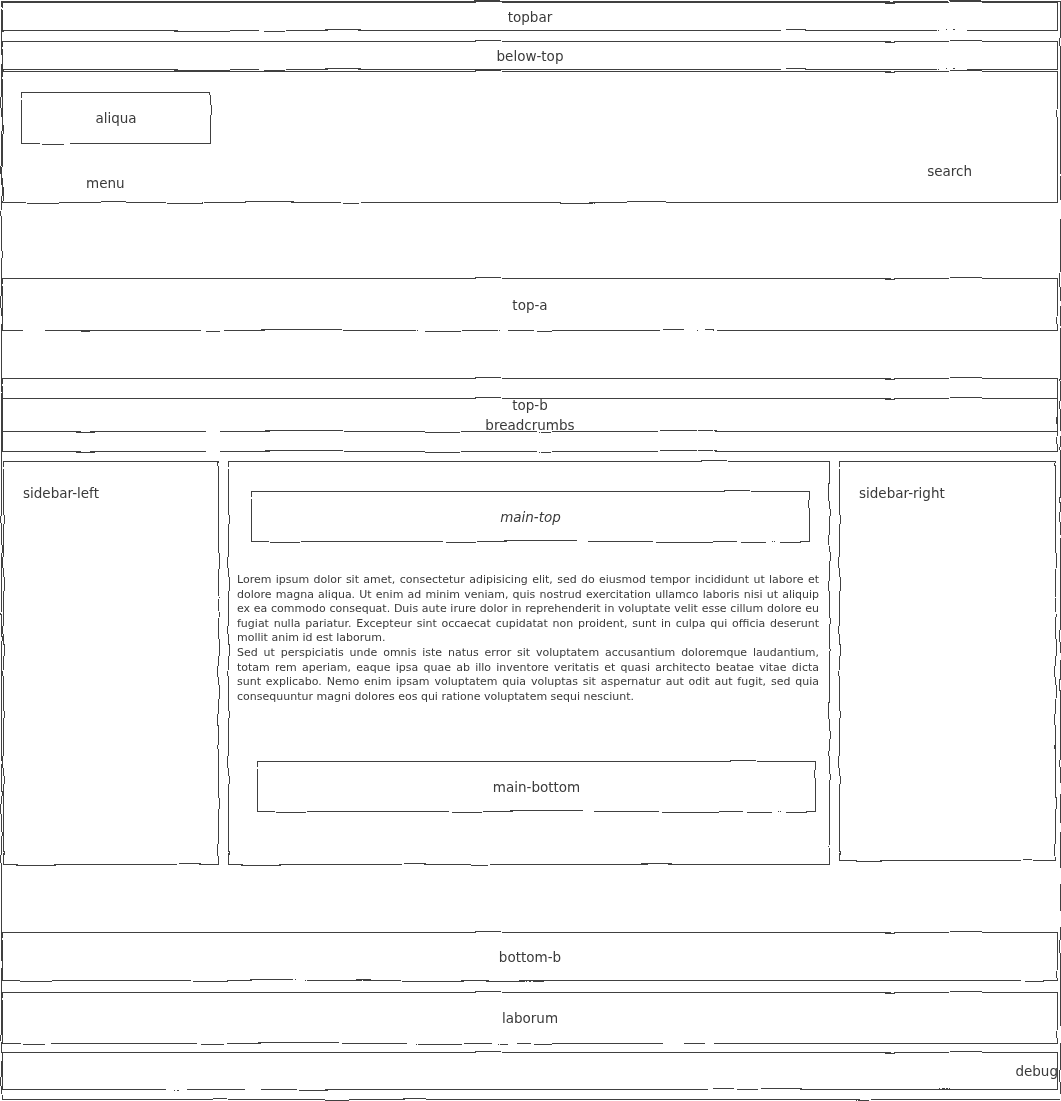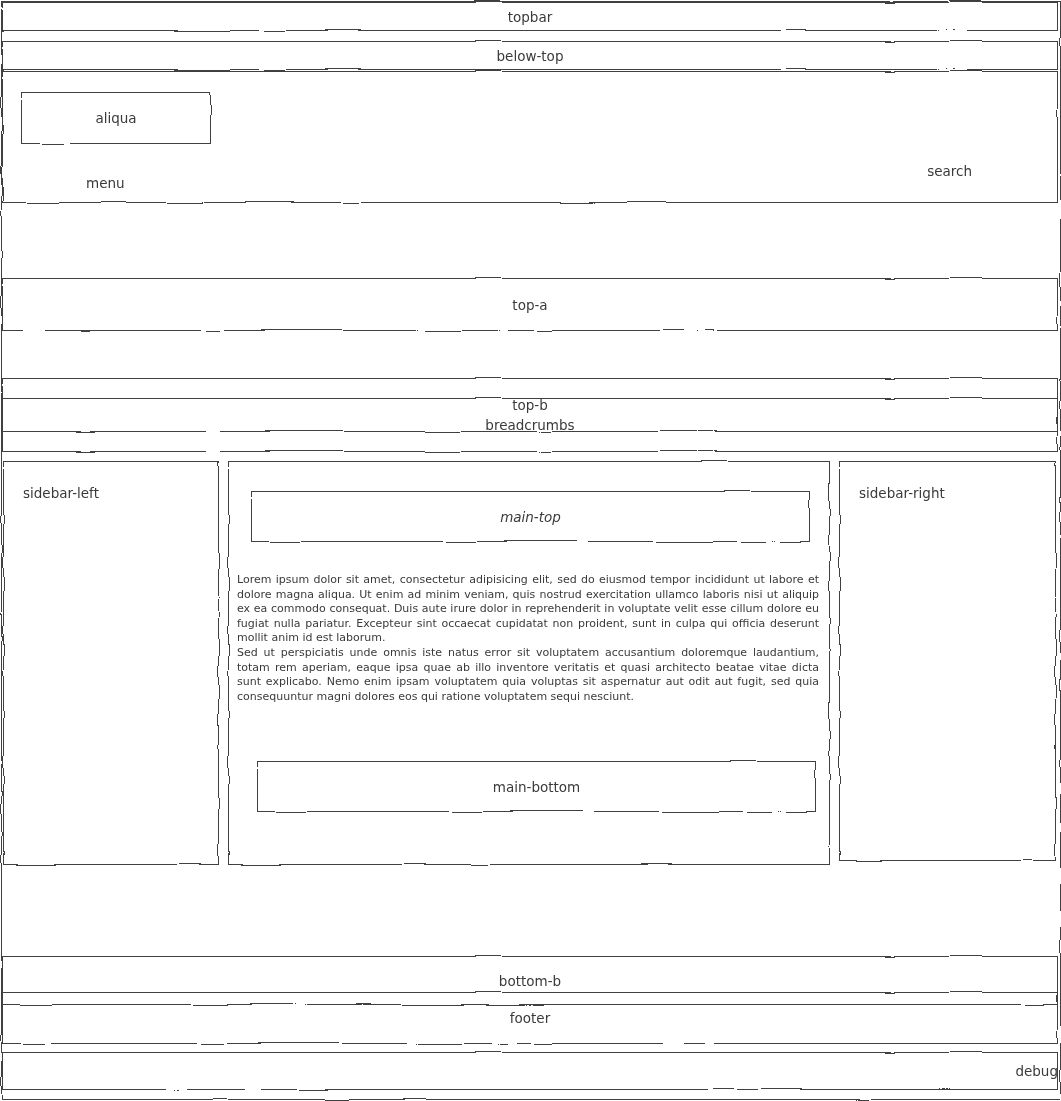--- a/index.html
+++ b/index.html
@@ -59,21 +59,21 @@
   
   .row { left: 2px; width: 1056px; }
   #r-topbar      { top: 2px;    height: 29px; }
   #r-below-top   { top: 41px;   height: 29px; }
   #r-header      { top: 71px;   height: 132px; }
   #r-banner      { top: 217px;  height: 53px; }
   #r-top-a       { top: 278px;  height: 53px; }
   #r-top-b       { top: 337px;  height: 54px; margin-top: 41px; }
   #r-breadcrumbs { top: 398px;  height: 54px; justify-content: center; }
   #r-bottom-a    { top: 872px;  height: 51px; }
-  #r-bottom-b    { top: 956px;  height: 49px; }
+  #r-bottom-b    { top: 932px;  height: 49px; }
   #r-footer      { top: 992px;  height: 52px; }
   #r-debug       { top: 1052px; height: 38px; justify-content: flex-end; }
 
   
   #r-brand { left: 19px; top: 21px; width: 190px; height: 52px; }
   .pos-menu   { position: absolute; left: 84px;  top: 92px; margin-top: 12px; }
   .pos-search { position: absolute; right: 86px; top: 92px; }
 
   
   #r-sidebar-left  { left: 3px;   top: 461px; width: 216px; height: 404px; }
@@ -175,21 +175,21 @@
   </div>
 
 
   <div class="box row centered" id="r-bottom-b">
     <i class="edge"></i>
     <span class="lbl">bottom-b</span>
   </div>
 
   <div class="box row centered" id="r-footer">
     <i class="edge"></i>
-    <span class="lbl">footer</span>
+    <span class="lbl">laborum</span>
   </div>
 
   <div class="box row centered" id="r-debug">
     <i class="edge"></i>
     <span class="lbl">debug</span>
   </div>
 
 </div>
 
 </body></html>

